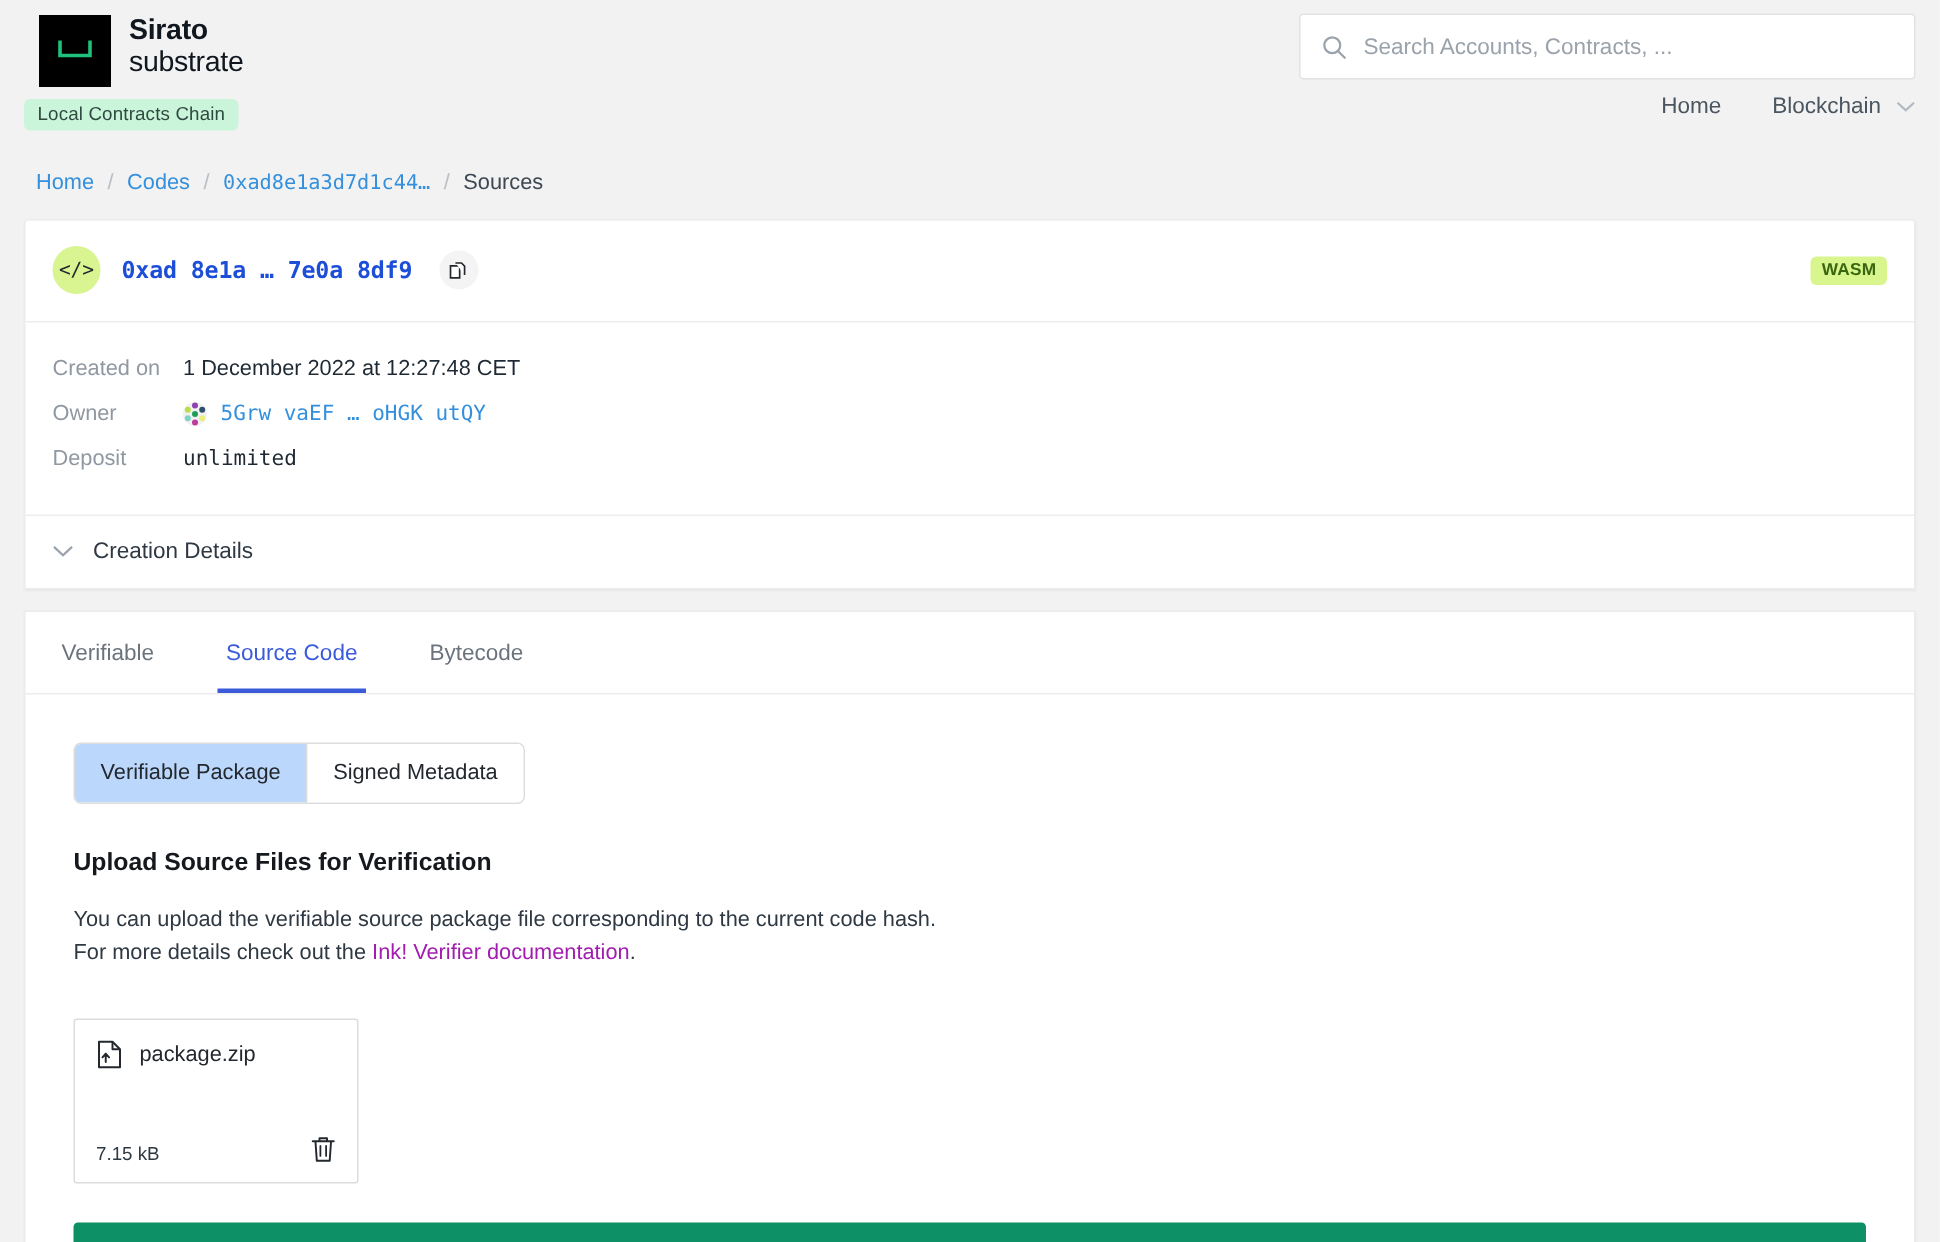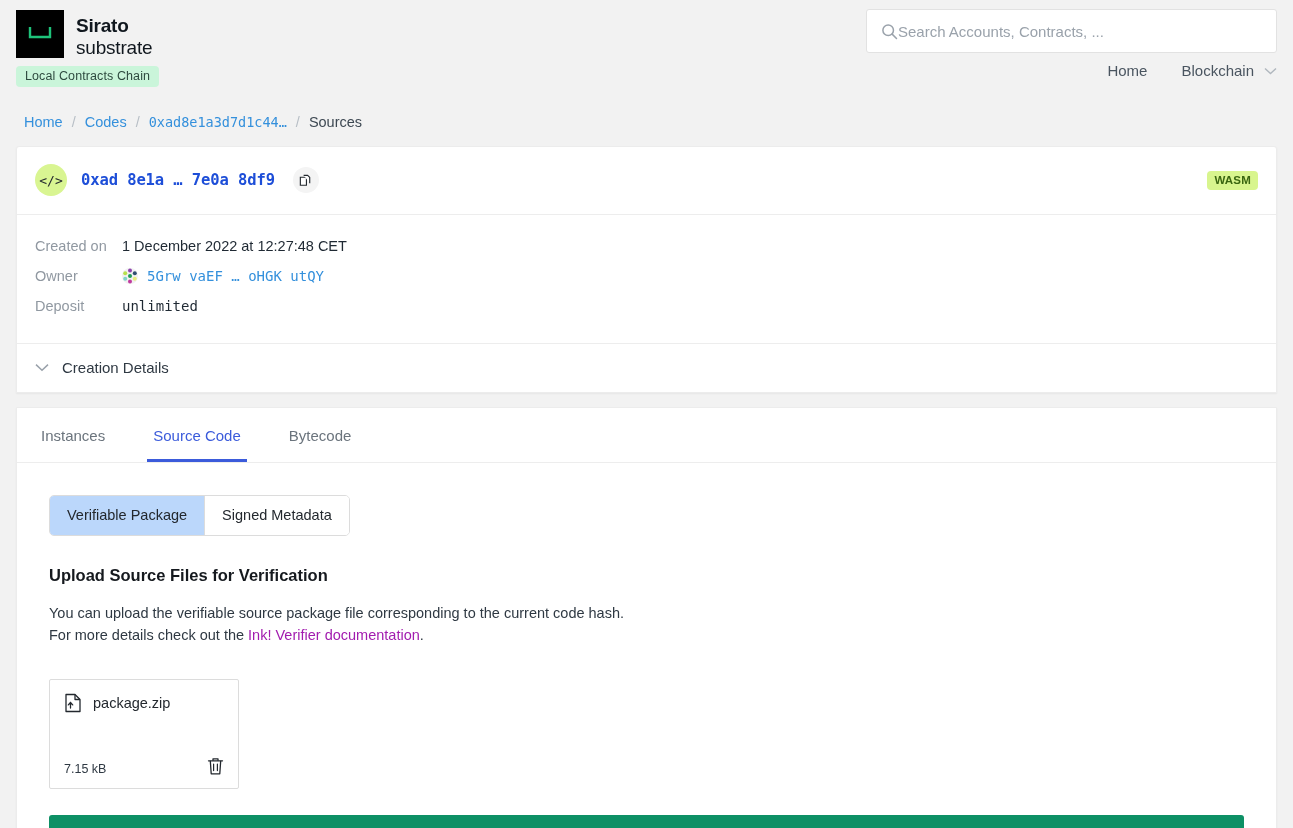--- a/index.html
+++ b/index.html
@@ -14,24 +14,24 @@
 
   
   .header {
     position: relative;
     height: 100px;
     padding: 0 16px;
     background: #f2f2f2;
   }
   .brand {
     position: absolute;
-    left: 16px;
+    left: 26px;
     top: 10px;
     display: flex;
-    align-items: flex-end;
+    align-items: flex-start;
     gap: 12px;
   }
   .brand-logo {
     width: 48px; height: 48px;
     background: #000000;
     display: flex; align-items: center; justify-content: center;
     flex: none;
   }
   .brand-logo svg { display: block; }
   .brand-text { line-height: 1.12; }
@@ -64,20 +64,21 @@
     right: 16px;
     top: 9px;
     width: 411px;
     height: 44px;
     background: #ffffff;
     border: 1px solid #e2e2e2;
     border-radius: 3px;
     display: flex;
     align-items: center;
     padding: 0 14px;
+    gap: 11px;
   }
   .search-wrap svg { flex: none; }
   .search-input {
     border: none;
     outline: none;
     font-family: "Liberation Sans", sans-serif;
     font-size: 15px;
     color: #3d4852;
     width: 100%;
     background: transparent;
@@ -399,21 +400,21 @@
     </svg>
     <span class="cd-label">Creation Details</span>
   </div>
 </div>
 
 <div class="gap"></div>
 
 <div class="card card-b">
 
   <div class="tabs">
-    <div class="tab">Instances</div>
+    <div class="tab">Verifiable</div>
     <div class="tab active">Source Code</div>
     <div class="tab">Bytecode</div>
   </div>
 
   <div class="panel">
 
     <div class="seg-group">
       <div class="seg active">Verifiable Package</div>
       <div class="seg">Signed Metadata</div>
     </div>

